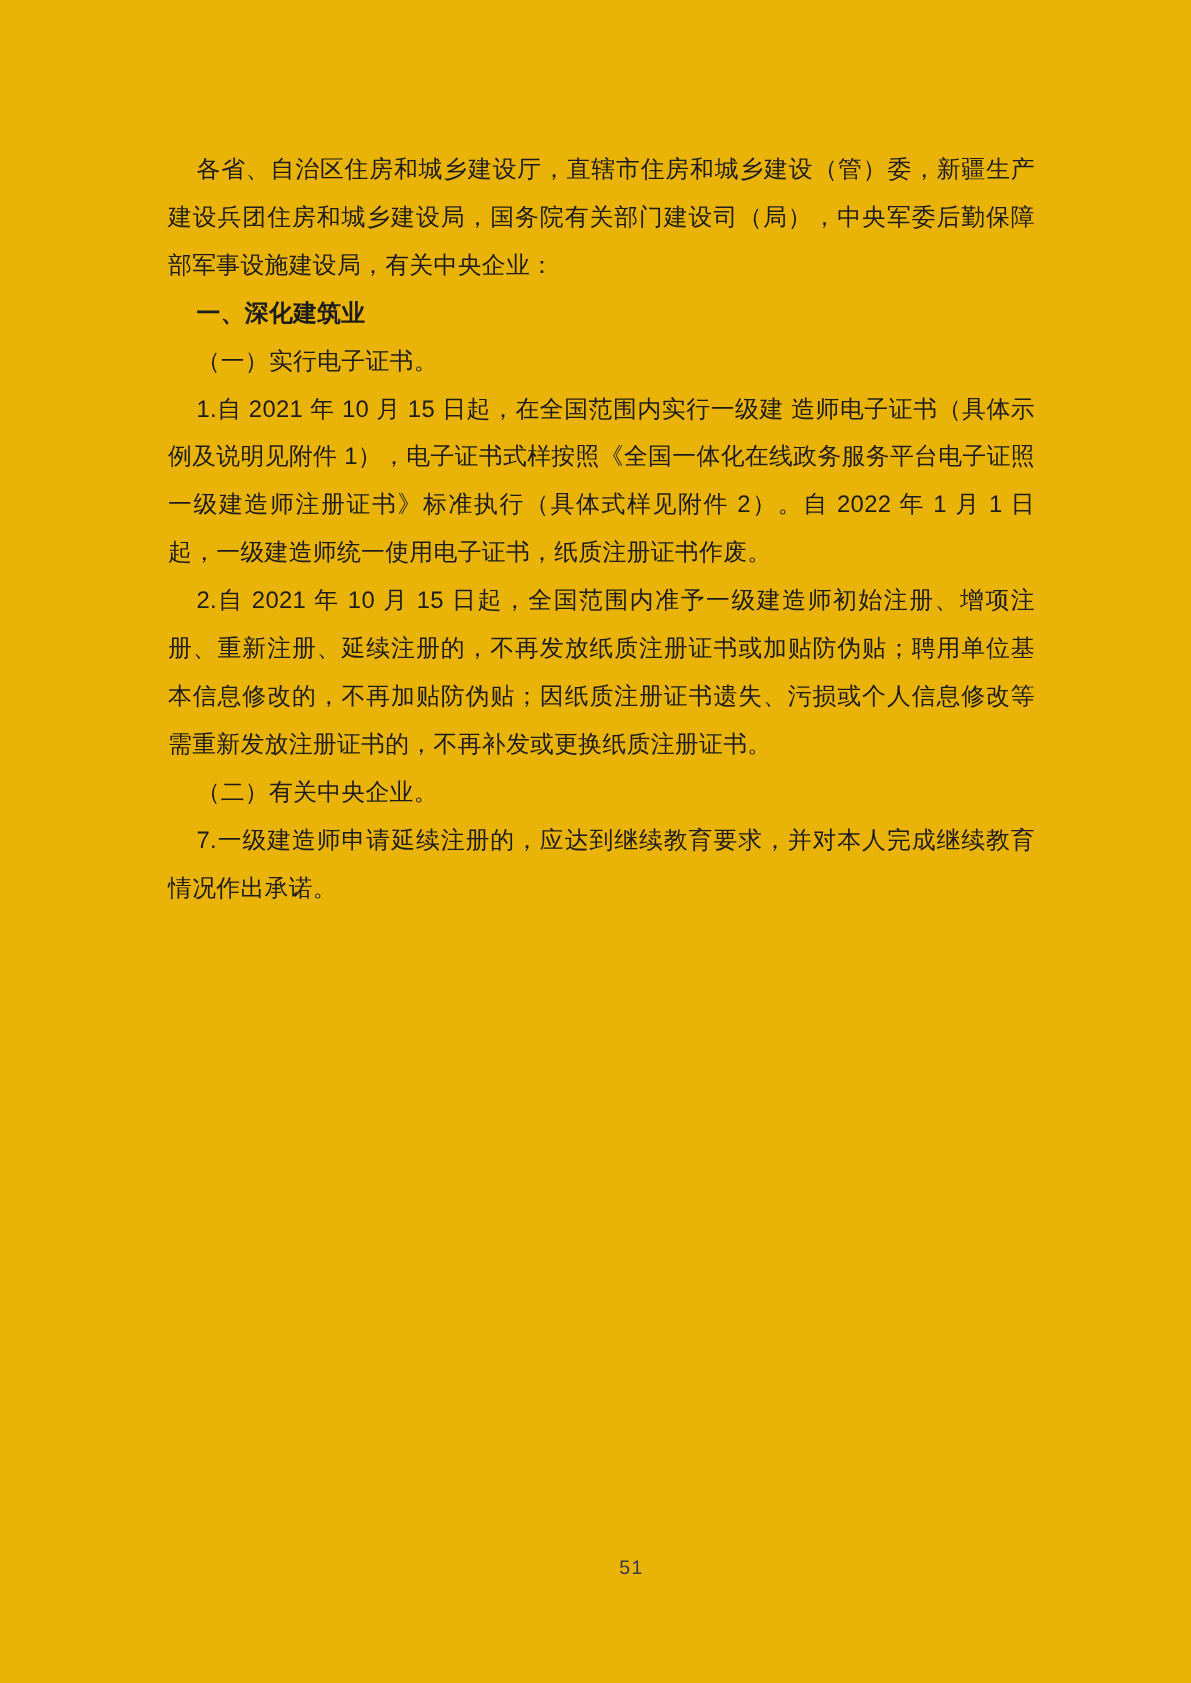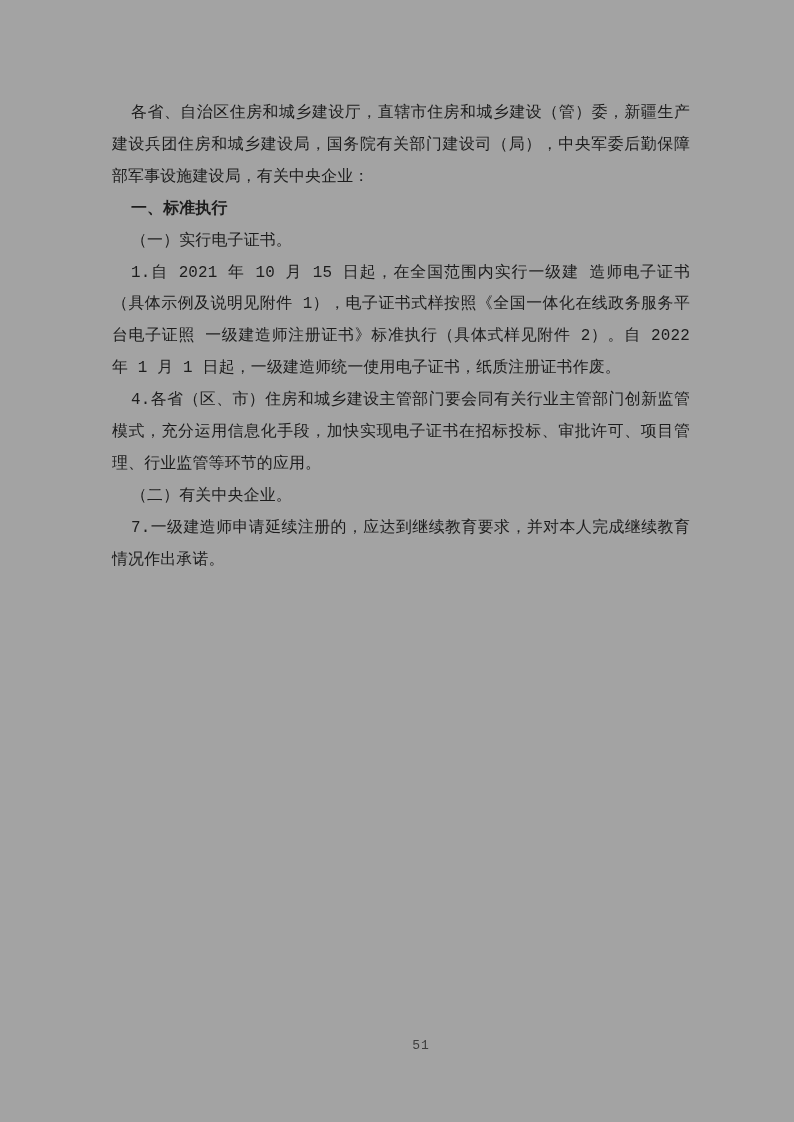--- a/index.html
+++ b/index.html
@@ -4,23 +4,23 @@
 <style>
   html, body {
     margin: 0;
     padding: 0;
     background: #ffffff;
   }
   .page {
     position: relative;
     width: 794px;
     height: 1122px;
-    background: #a3a3a3;
+    background: #eab308;
     overflow: hidden;
-    font-family: Liberation Mono, monospace;
+    font-family: Liberation Sans, sans-serif;
     color: #1c1c1c;
   }
   .content {
     position: absolute;
     left: 112px;
     top: 98px;
     width: 578px;
     text-align: justify;
     text-justify: inter-ideograph;
   }
@@ -55,23 +55,23 @@
     letter-spacing: 1px;
   }
 </style>
 </head>
 <body>
 
 <div class="page">
   <div class="content" id="paragraph-list">
 
   <p class="para">各省、自治区住房和城乡建设厅，直辖市住房和城乡建设（管）委，新疆生产建设兵团住房和城乡建设局，国务院有关部门建设司（局），中央军委后勤保障部军事设施建设局，有关中央企业：</p>
-      <p class="para heading">一、标准执行</p>
+      <p class="para heading">一、深化建筑业</p>
       <p class="para">（一）实行电子证书。</p>
       <p class="para">1.自 2021 年 10 月 15 日起，在全国范围内实行一级建 造师电子证书（具体示例及说明见附件 1），电子证书式样按照《全国一体化在线政务服务平台电子证照 一级建造师注册证书》标准执行（具体式样见附件 2）。自 2022 年 1 月 1 日起，一级建造师统一使用电子证书，纸质注册证书作废。</p>
-      <p class="para">4.各省（区、市）住房和城乡建设主管部门要会同有关行业主管部门创新监管模式，充分运用信息化手段，加快实现电子证书在招标投标、审批许可、项目管理、行业监管等环节的应用。</p>
+      <p class="para">2.自 2021 年 10 月 15 日起，全国范围内准予一级建造师初始注册、增项注册、重新注册、延续注册的，不再发放纸质注册证书或加贴防伪贴；聘用单位基本信息修改的，不再加贴防伪贴；因纸质注册证书遗失、污损或个人信息修改等需重新发放注册证书的，不再补发或更换纸质注册证书。</p>
       <p class="para">（二）有关中央企业。</p>
       <p class="para">7.一级建造师申请延续注册的，应达到继续教育要求，并对本人完成继续教育情况作出承诺。</p>
     </div>
   <div class="footer">
     <span class="page-number">51</span>
   </div>
 </div>
 
 </body></html>

